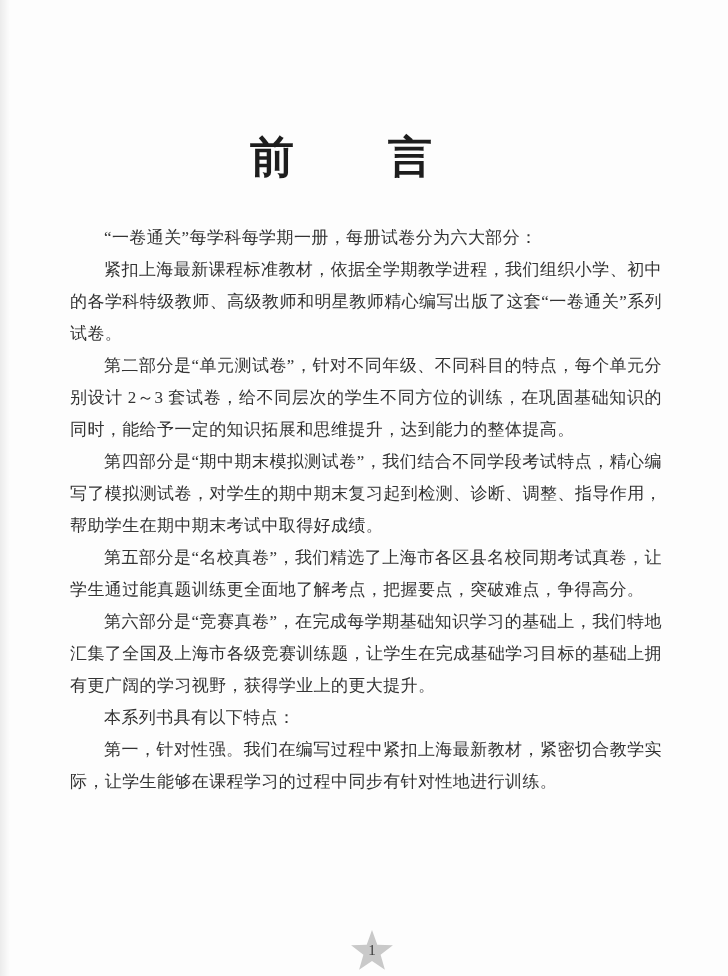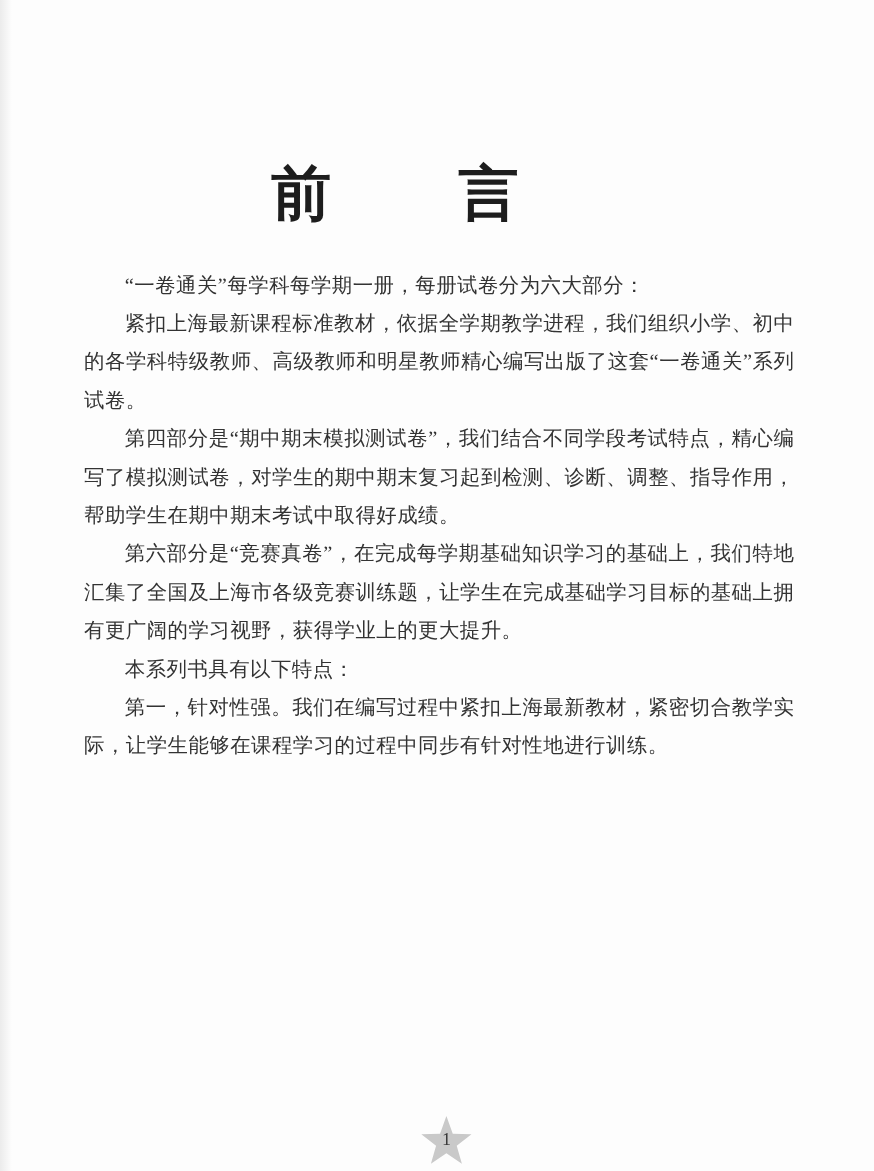--- a/index.html
+++ b/index.html
@@ -21,25 +21,25 @@
     left: 0;
     top: 0;
     width: 10px;
     height: 976px;
     background: linear-gradient(to right, rgba(0,0,0,0.07), rgba(0,0,0,0));
     pointer-events: none;
   }
   .title {
     position: absolute;
     top: 128px;
-    left: 4px;
+    left: 16px;
     width: 652px;
     margin: 0;
     text-align: center;
-    font-size: 50px;
+    font-size: 44px;
     font-weight: bold;
     letter-spacing: 2px;
     color: #1d1d1d;
   }
   .body-text {
     position: absolute;
     top: 222px;
     left: 70px;
     width: 592px;
   }
@@ -81,21 +81,23 @@
 
 <div class="page">
 
   <div class="edge-shadow"></div>
 
   <h1 class="title">前　　言</h1>
 
   <div class="body-text">
     <p>“一卷通关”每学科每学期一册，每册试卷分为六大部分：</p>
     <p>紧扣上海最新课程标准教材，依据全学期教学进程，我们组织小学、初中的各学科特级教师、高级教师和明星教师精心编写出版了这套“一卷通关”系列试卷。</p>
+    <p>第二部分是“单元测试卷”，针对不同年级、不同科目的特点，每个单元分别设计 2～3 套试卷，给不同层次的学生不同方位的训练，在巩固基础知识的同时，能给予一定的知识拓展和思维提升，达到能力的整体提高。</p>
     <p>第四部分是“期中期末模拟测试卷”，我们结合不同学段考试特点，精心编写了模拟测试卷，对学生的期中期末复习起到检测、诊断、调整、指导作用，帮助学生在期中期末考试中取得好成绩。</p>
+    <p>第五部分是“名校真卷”，我们精选了上海市各区县名校同期考试真卷，让学生通过能真题训练更全面地了解考点，把握要点，突破难点，争得高分。</p>
     <p>第六部分是“竞赛真卷”，在完成每学期基础知识学习的基础上，我们特地汇集了全国及上海市各级竞赛训练题，让学生在完成基础学习目标的基础上拥有更广阔的学习视野，获得学业上的更大提升。</p>
     <p>本系列书具有以下特点：</p>
     <p>第一，针对性强。我们在编写过程中紧扣上海最新教材，紧密切合教学实际，让学生能够在课程学习的过程中同步有针对性地进行训练。</p>
   </div>
 
   <div class="page-number-star">
     <svg width="46" height="46" viewBox="0 0 46 46" aria-hidden="true">
       <polygon points="23,2 28.3,16.7 43.9,17.2 31.6,26.8 35.9,41.8 23,33 10.1,41.8 14.4,26.8 2.1,17.2 17.7,16.7" fill="#c9c9c9"></polygon>
     </svg>
     <span class="num">1</span>

